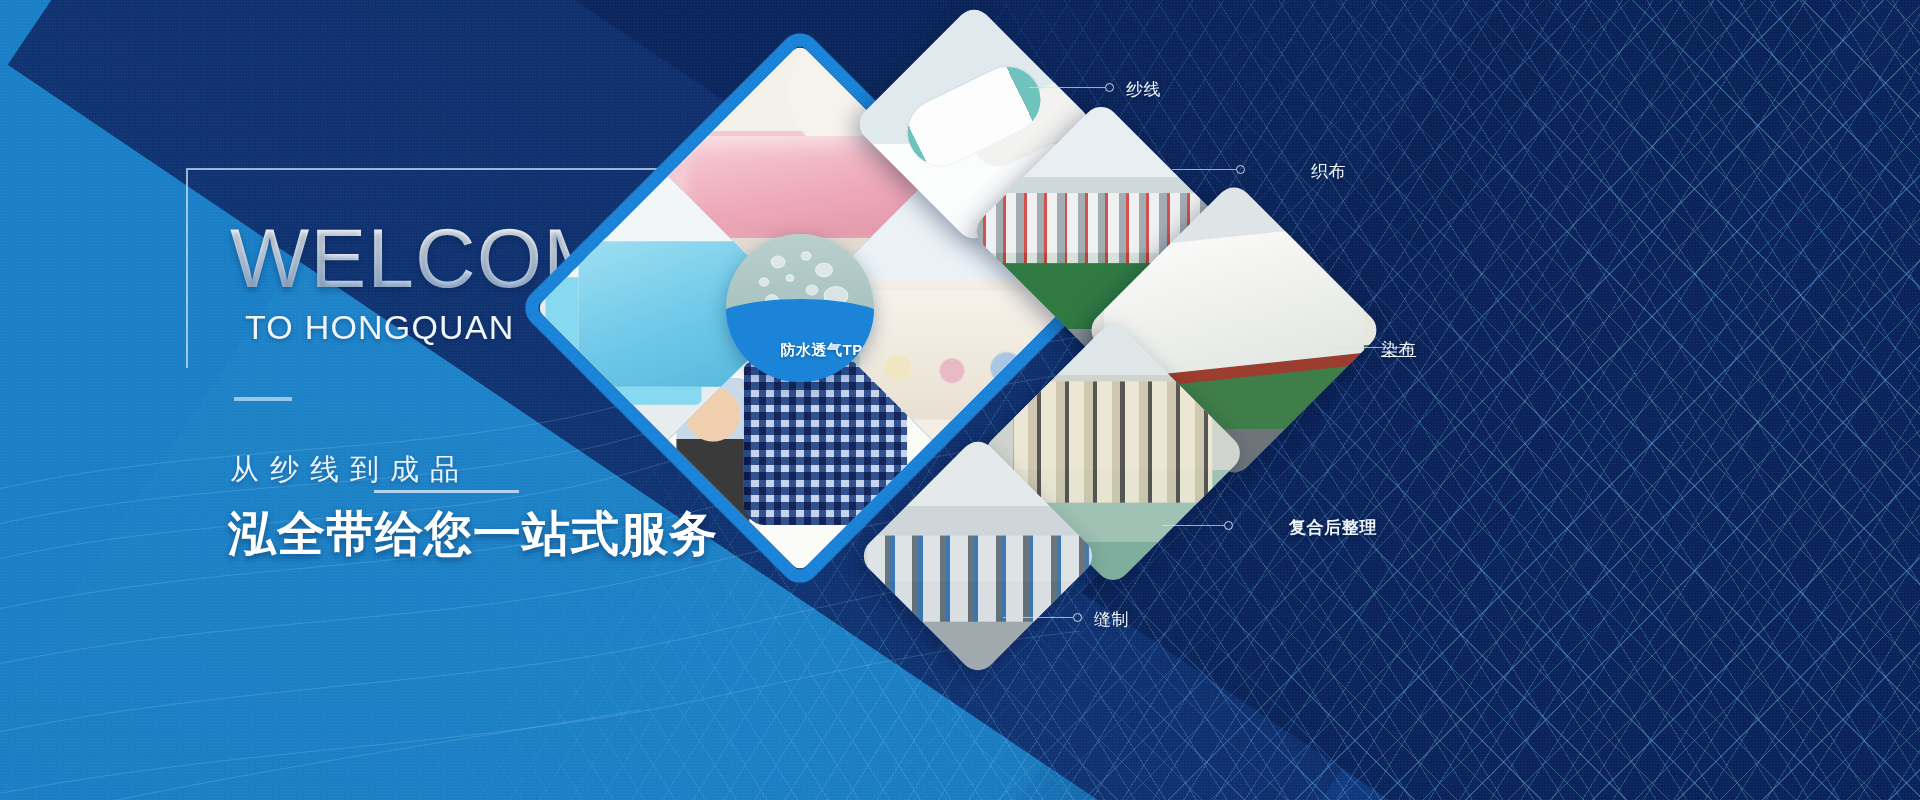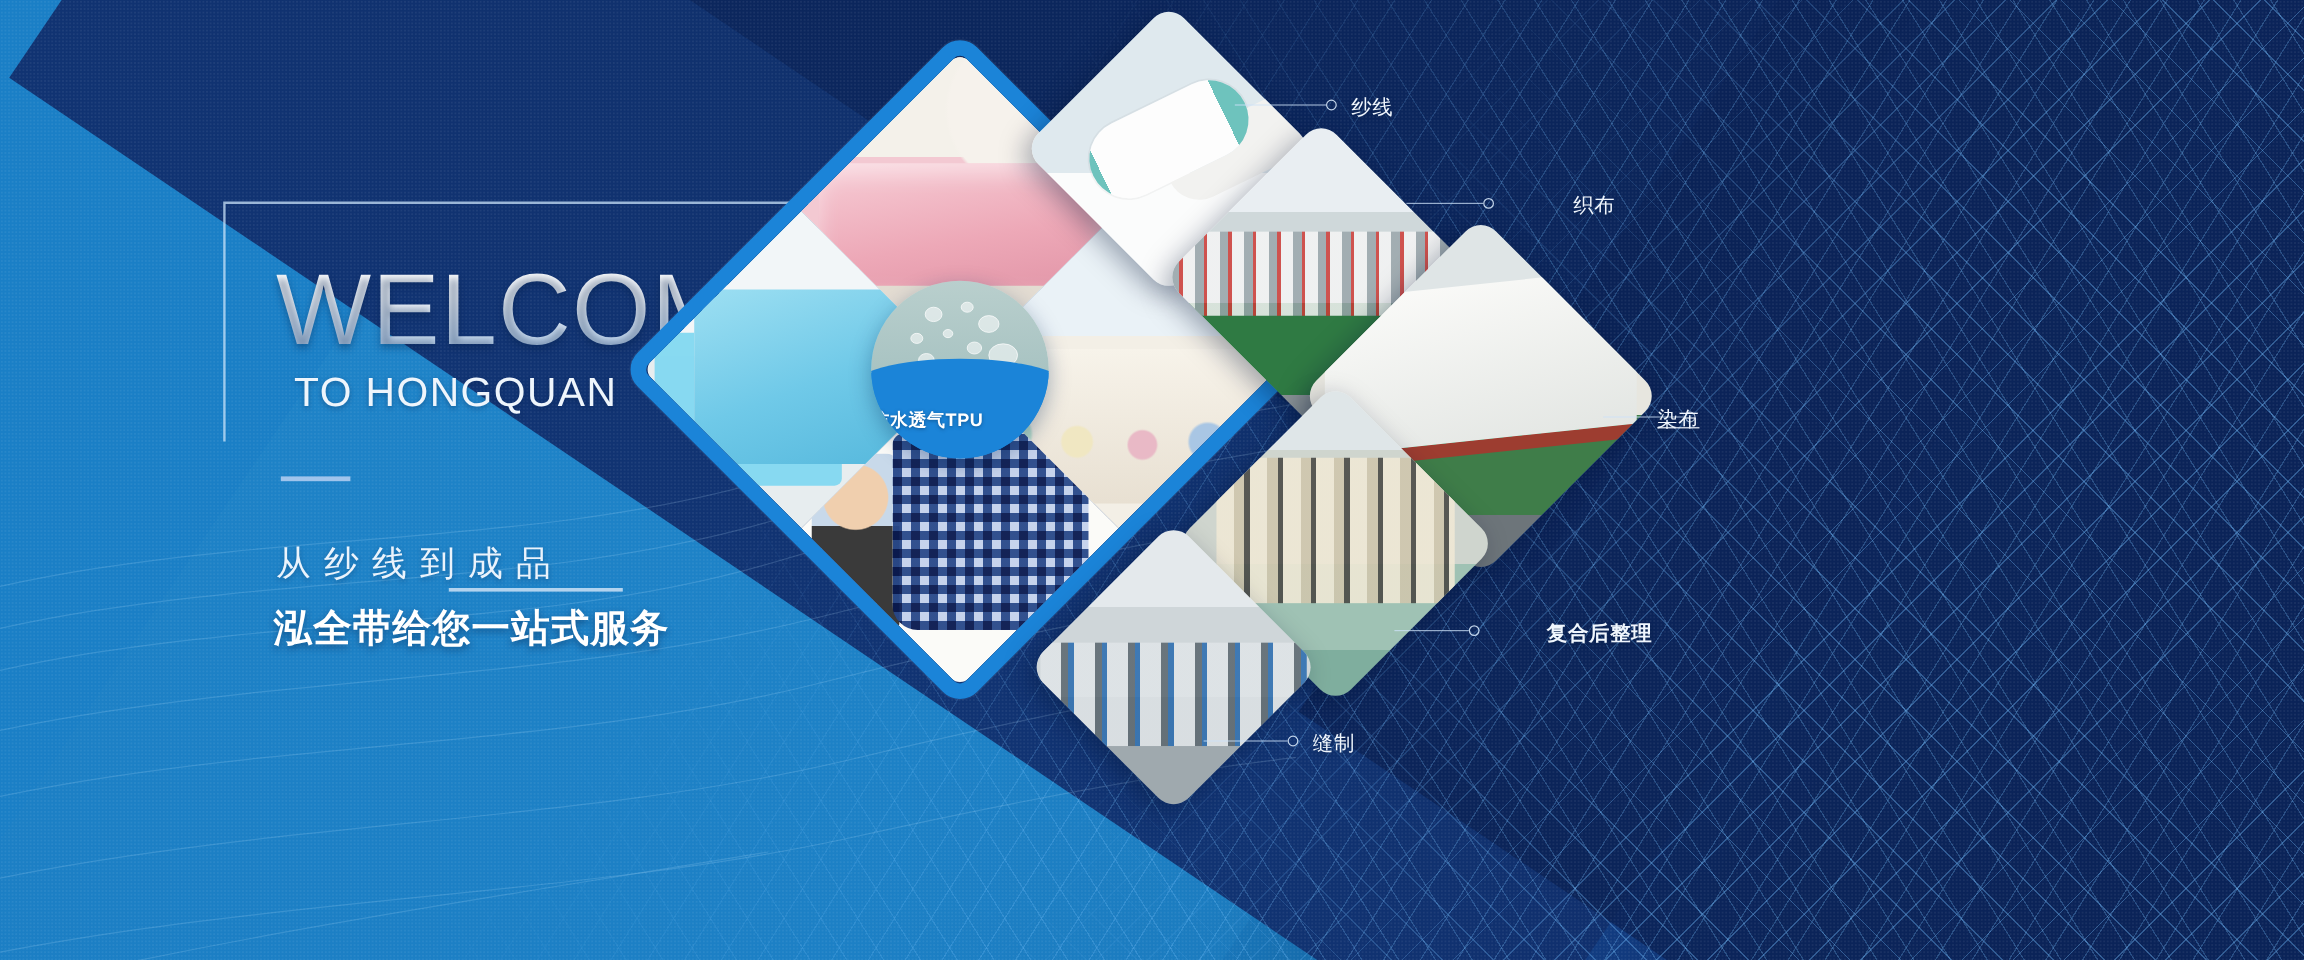--- a/index.html
+++ b/index.html
@@ -108,21 +108,21 @@
   }
 
   .tag-thin {
     position:absolute; left:44px; top:282px;
     font-size:29px; letter-spacing:11px; color:#eaf3fc; font-weight:300;
     text-shadow:0 2px 4px rgba(0,30,70,.3);
     white-space:nowrap;
   }
   .tag-bold {
     position:absolute; left:42px; top:334px;
-    font-size:32px; letter-spacing:1px; color:#ffffff; font-weight:700;
+    font-size:48px; letter-spacing:1px; color:#ffffff; font-weight:700;
     text-shadow:0 3px 6px rgba(0,25,65,.45);
     white-space:nowrap;
   }
   .rule-long {
     position:absolute; left:188px; top:322px; width:145px; height:3px;
     background:rgba(205,226,246,.85);
   }
 
   
   #hero { position:absolute; left:600px; top:108px; width:400px; height:400px; }
@@ -202,21 +202,21 @@
     border-radius:50%; overflow:hidden;
     background:linear-gradient(180deg,#b9cfcd 0%,#a8c3c2 52%, #1b84d8 52%, #1678c6 100%);
     box-shadow:0 6px 18px rgba(0,40,90,.35);
   }
   .hero-circle .drops { position:absolute; inset:0; }
   .hero-circle .wave {
     position:absolute; left:-12%; top:44%; width:124%; height:60%;
     background:#1b84d8; border-radius:50% 50% 0 0 / 28% 28% 0 0;
   }
   .hero-circle .label {
-    position:absolute; left:0; right:0; bottom:22px; text-align:left;
+    position:absolute; left:0; right:0; bottom:22px; text-align:right;
     color:#fff; font-size:15px; font-weight:700; letter-spacing:.5px;
     text-shadow:0 1px 3px rgba(0,40,80,.5);
   }
 
   
   .pd { position:absolute; transform:rotate(45deg); border-radius:18px; overflow:hidden;
         box-shadow:0 8px 22px rgba(3,18,48,.35); }
   .pd > .inner { position:absolute; inset:0; transform:rotate(-45deg) scale(1.46); }
 
   #pd-yarn  { left:888px; top:38px;  width:172px; height:172px; }

